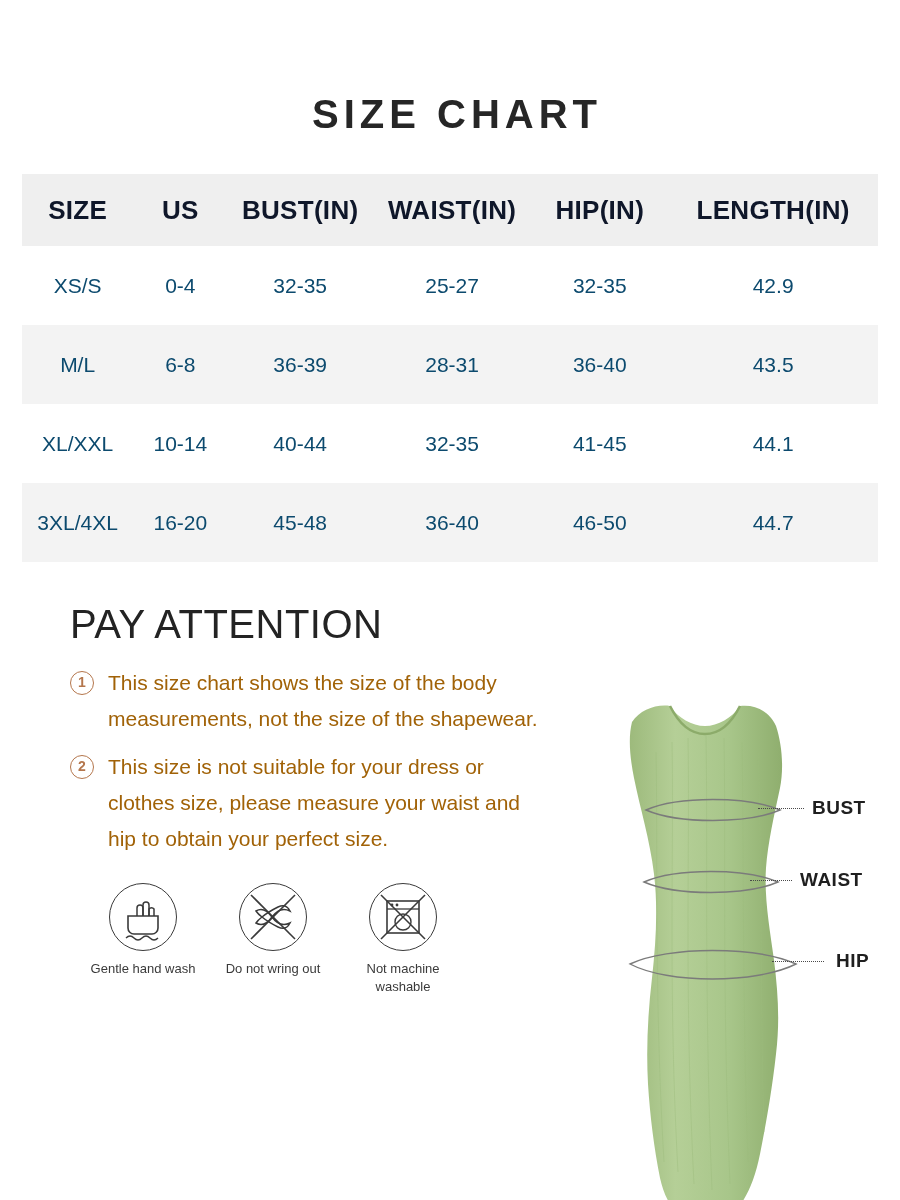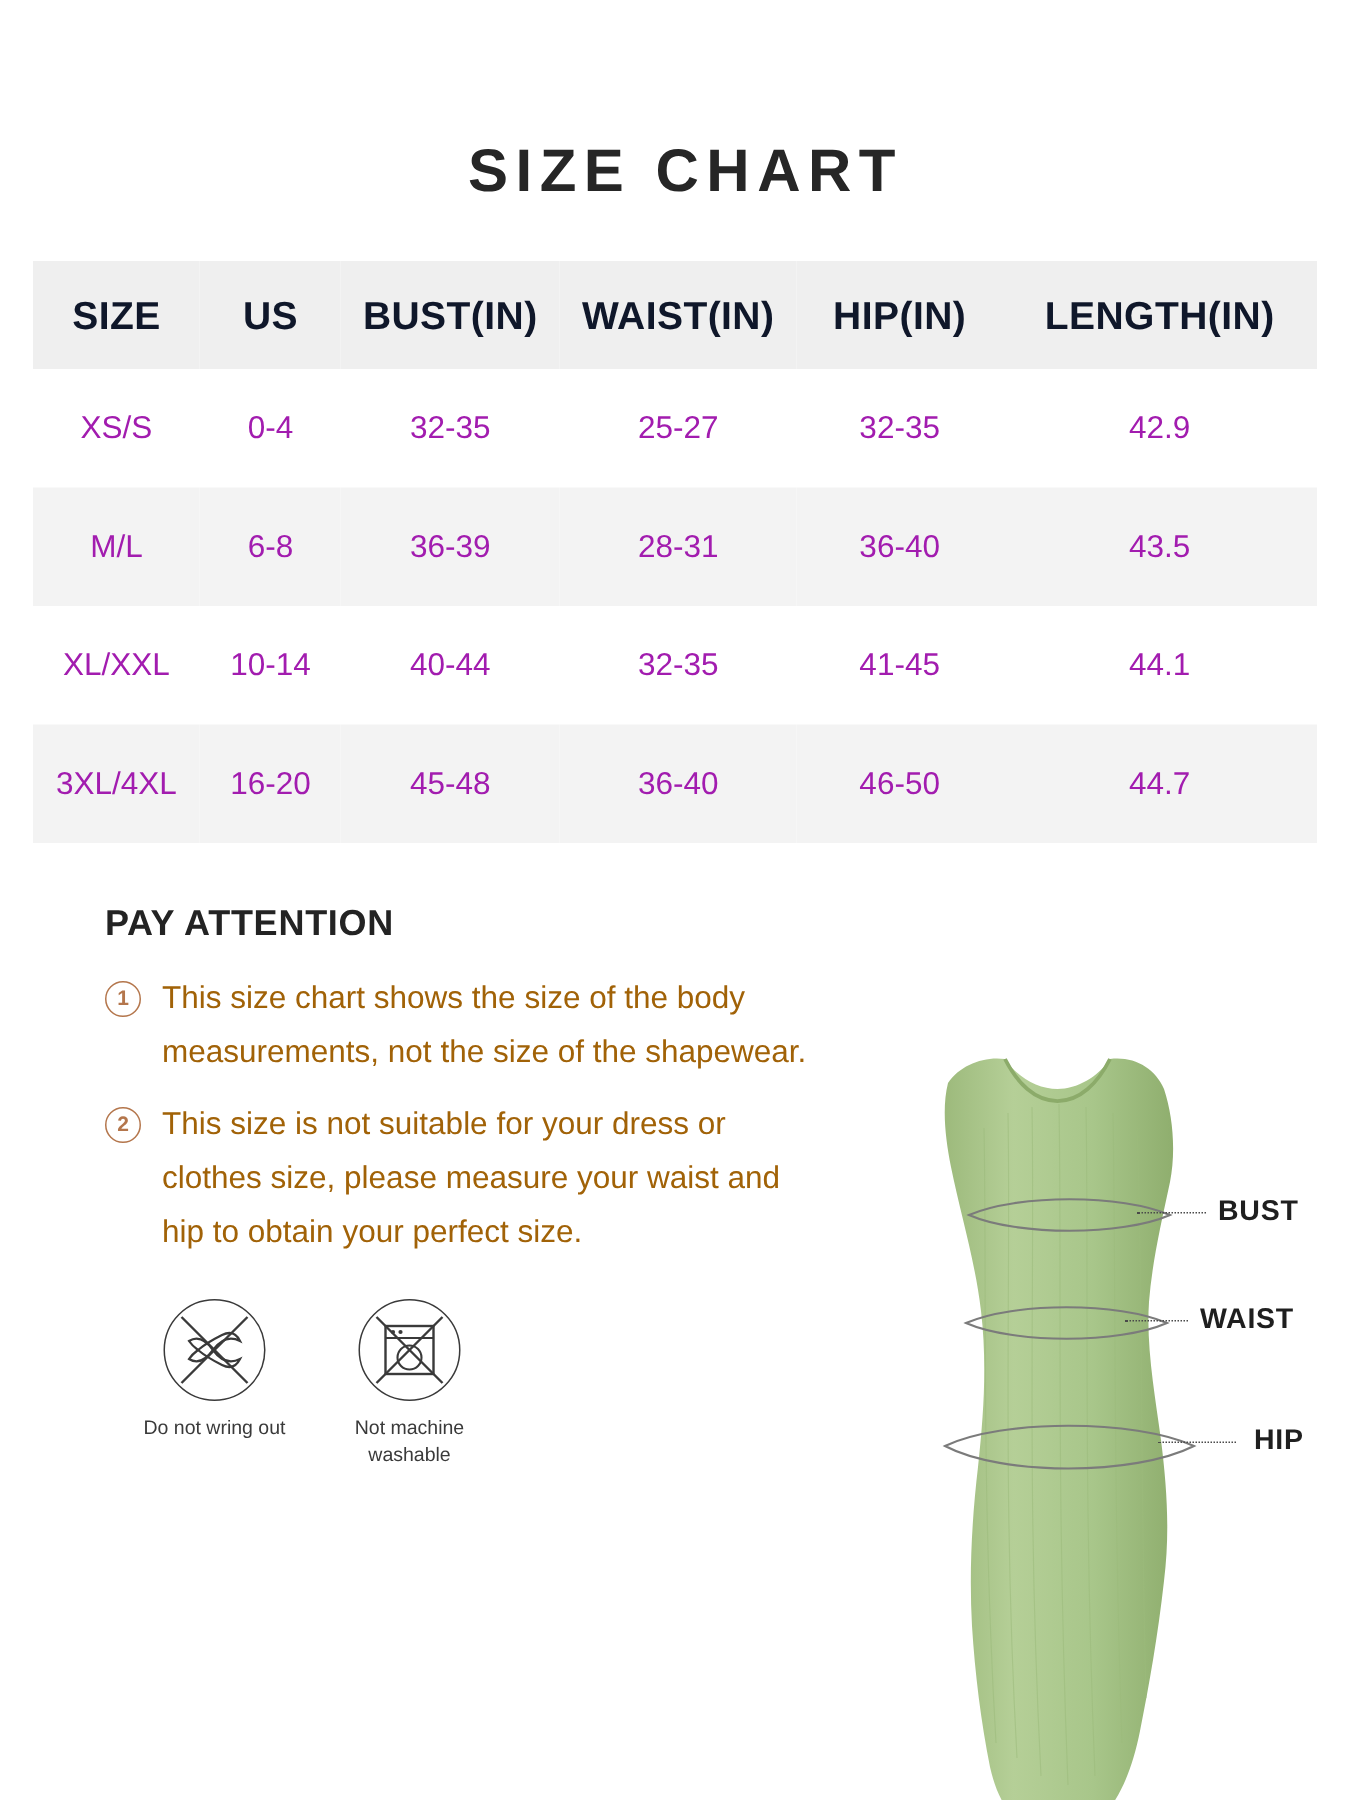--- a/index.html
+++ b/index.html
@@ -36,21 +36,21 @@
   table.size-table {
     width: 100%;
     border-collapse: collapse;
     table-layout: fixed;
   }
   table.size-table th,
   table.size-table td {
     text-align: center;
     font-size: 21px;
     font-weight: normal;
-    color: #a21caf;
+    color: #0c4a6e;
     padding: 0;
     height: 79px;
     vertical-align: middle;
   }
   table.size-table thead th {
     background: #efefef;
     font-weight: bold;
     font-size: 26px;
     color: #0f172a;
     height: 72px;
@@ -71,22 +71,22 @@
   col.c5 { width: 24.5%; }
 
   
   .lower {
     position: relative;
     margin-top: 40px;
     padding-left: 70px;
     width: 560px;
   }
   .pay-attention {
-    font-size: 24px;
-    font-weight: bold;
+    font-size: 40px;
+    font-weight: normal;
     color: #232323;
     letter-spacing: 0.5px;
     margin-bottom: 18px;
     margin-top: 13px;
   }
   .note {
     display: flex;
     align-items: flex-start;
     margin-bottom: 12px;
   }
@@ -239,20 +239,32 @@
       <div class="note-text">This size chart shows the size of the body measurements, not the size of the shapewear.</div>
     </div>
 
     <div class="note">
       <div class="note-num">2</div>
       <div class="note-text">This size is not suitable for your dress or clothes size, please measure your waist and hip to obtain your perfect size.</div>
     </div>
 
     <div class="care-row">
 
+      <div class="care-item">
+        <div class="care-circle">
+          <svg width="66" height="66" viewBox="0 0 66 66">
+            <path d="M18 32 h30 v12 a6 6 0 0 1 -6 6 h-18 a6 6 0 0 1 -6 -6 z" fill="none" stroke="#3a3a3a" stroke-width="1.6"></path>
+            <path d="M27 32 v-8 a3 3 0 0 1 6 0 v8" fill="none" stroke="#3a3a3a" stroke-width="1.5"></path>
+            <path d="M33 32 v-11 a3 3 0 0 1 6 0 v11" fill="none" stroke="#3a3a3a" stroke-width="1.5"></path>
+            <path d="M39 32 v-7 a3 3 0 0 1 5 0 v7" fill="none" stroke="#3a3a3a" stroke-width="1.5"></path>
+            <path d="M16 54 q4 -4 8 0 t8 0 t8 0 t8 0" fill="none" stroke="#3a3a3a" stroke-width="1.4"></path>
+          </svg>
+        </div>
+        <div class="care-label">Gentle hand wash</div>
+      </div>
 
       <div class="care-item">
         <div class="care-circle">
           <svg width="66" height="66" viewBox="0 0 66 66">
             <path d="M16 27 q8 -5 16 6 q8 11 18 6 q-4 8 -12 4 q-10 -5 -16 -10 q-4 -3 -6 -6 z" fill="none" stroke="#3a3a3a" stroke-width="1.5"></path>
             <path d="M16 39 q2 -3 6 -6 q6 -5 16 -10 q8 -4 12 4 q-10 -5 -18 6 q-8 11 -16 6 z" fill="none" stroke="#3a3a3a" stroke-width="1.5"></path>
             <line x1="11" y1="11" x2="55" y2="55" stroke="#3a3a3a" stroke-width="1.6"></line>
             <line x1="55" y1="11" x2="11" y2="55" stroke="#3a3a3a" stroke-width="1.6"></line>
           </svg>
         </div>

